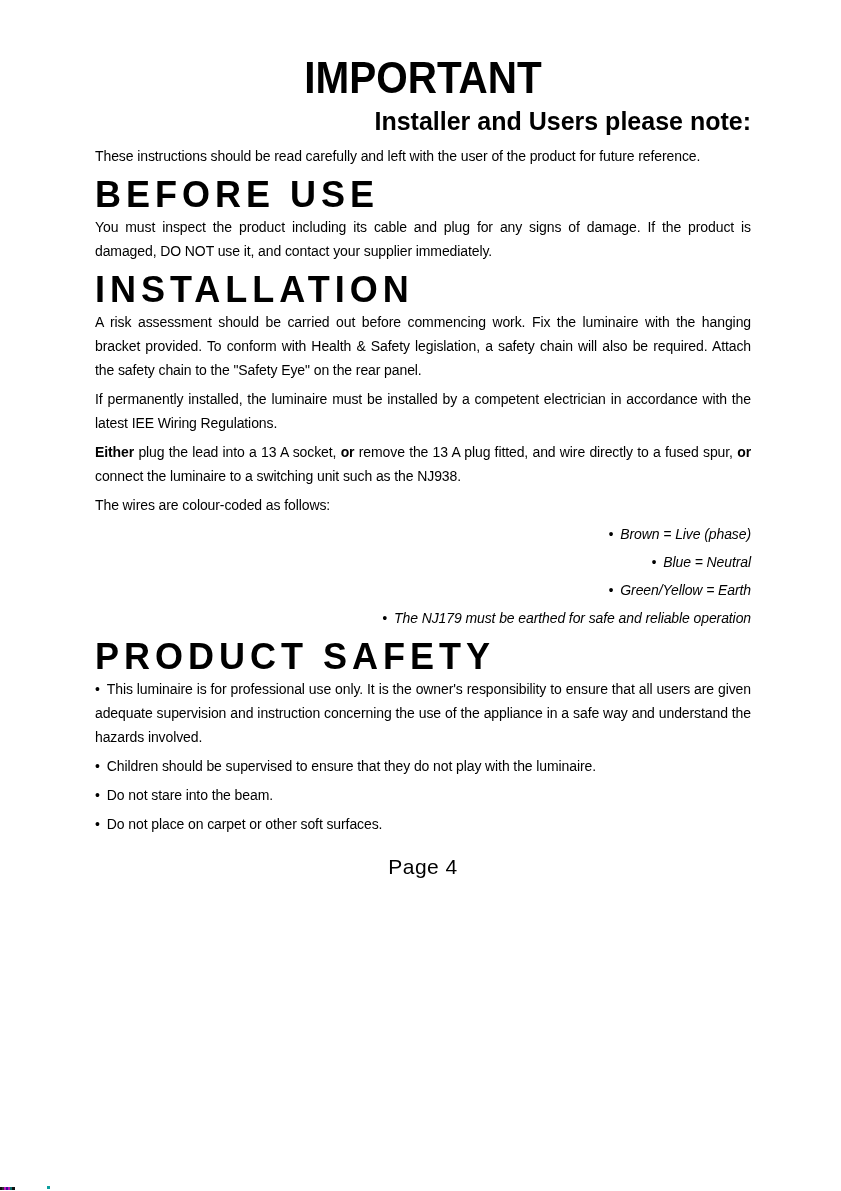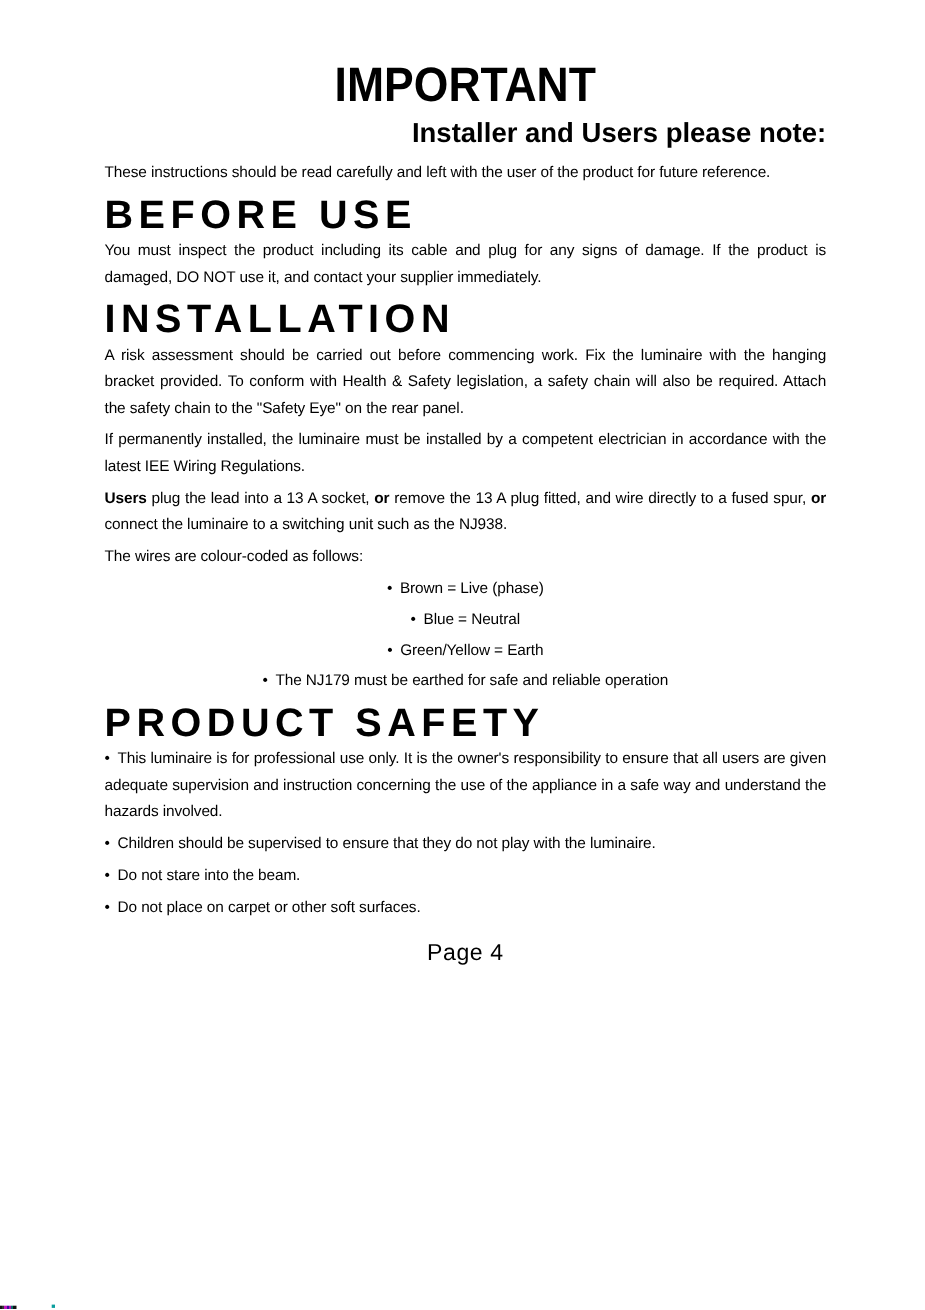--- a/index.html
+++ b/index.html
@@ -43,21 +43,21 @@
   }
   p.body {
     font-size: 14px;
     line-height: 24px;
     text-align: justify;
     margin: 5px 0;
     letter-spacing: -0.1px;
   }
   p.body.first { margin-top: 0; }
   p.body b { font-weight: 700; }
-  .wire-bullets p.body { margin: 4px 0; text-align: center; }
+  .wire-bullets p.body { margin: 4px 0; text-align: right; font-style: italic; }
   .marker { padding-right: 7px; }
   .page-number {
     font-size: 21px;
     line-height: 26px;
     text-align: center;
     margin: 18px 0 0 0;
     letter-spacing: 0.5px;
   }
   .artifact-strip {
     position: absolute;
@@ -85,21 +85,21 @@
 
   <p class="body first">These instructions should be read carefully and left with the user of the product for future reference.</p>
 
   <h3 class="section-heading">BEFORE USE</h3>
   <p class="body">You must inspect the product including its cable and plug for any signs of damage. If the product is damaged, DO NOT use it, and contact your supplier immediately.</p>
 
   <h3 class="section-heading">INSTALLATION</h3>
   <p class="body">A risk assessment should be carried out before commencing work. Fix the luminaire with the hanging bracket provided. To conform with Health &amp; Safety legislation, a safety chain will also be required. Attach the safety chain to the "Safety Eye" on the rear panel.</p>
   <p class="body">If permanently installed, the luminaire must be installed by a competent electrician in accordance with the latest IEE Wiring Regulations.</p>
 
-  <p class="body"><b>Users</b><span> plug the lead into a 13 A socket, </span><b>or</b><span> remove the 13 A plug fitted, and wire directly to a fused spur, </span><b>or</b><span> connect the luminaire to a switching unit such as the NJ938.</span></p>
+  <p class="body"><b>Either</b><span> plug the lead into a 13 A socket, </span><b>or</b><span> remove the 13 A plug fitted, and wire directly to a fused spur, </span><b>or</b><span> connect the luminaire to a switching unit such as the NJ938.</span></p>
 
   <p class="body">The wires are colour-coded as follows:</p>
 
   <div class="wire-bullets">
     <p class="body"><span class="marker">•</span><span>Brown = Live (phase)</span></p>
     <p class="body"><span class="marker">•</span><span>Blue = Neutral</span></p>
     <p class="body"><span class="marker">•</span><span>Green/Yellow = Earth</span></p>
     <p class="body"><span class="marker">•</span><span>The NJ179 must be earthed for safe and reliable operation</span></p>
   </div>
 

